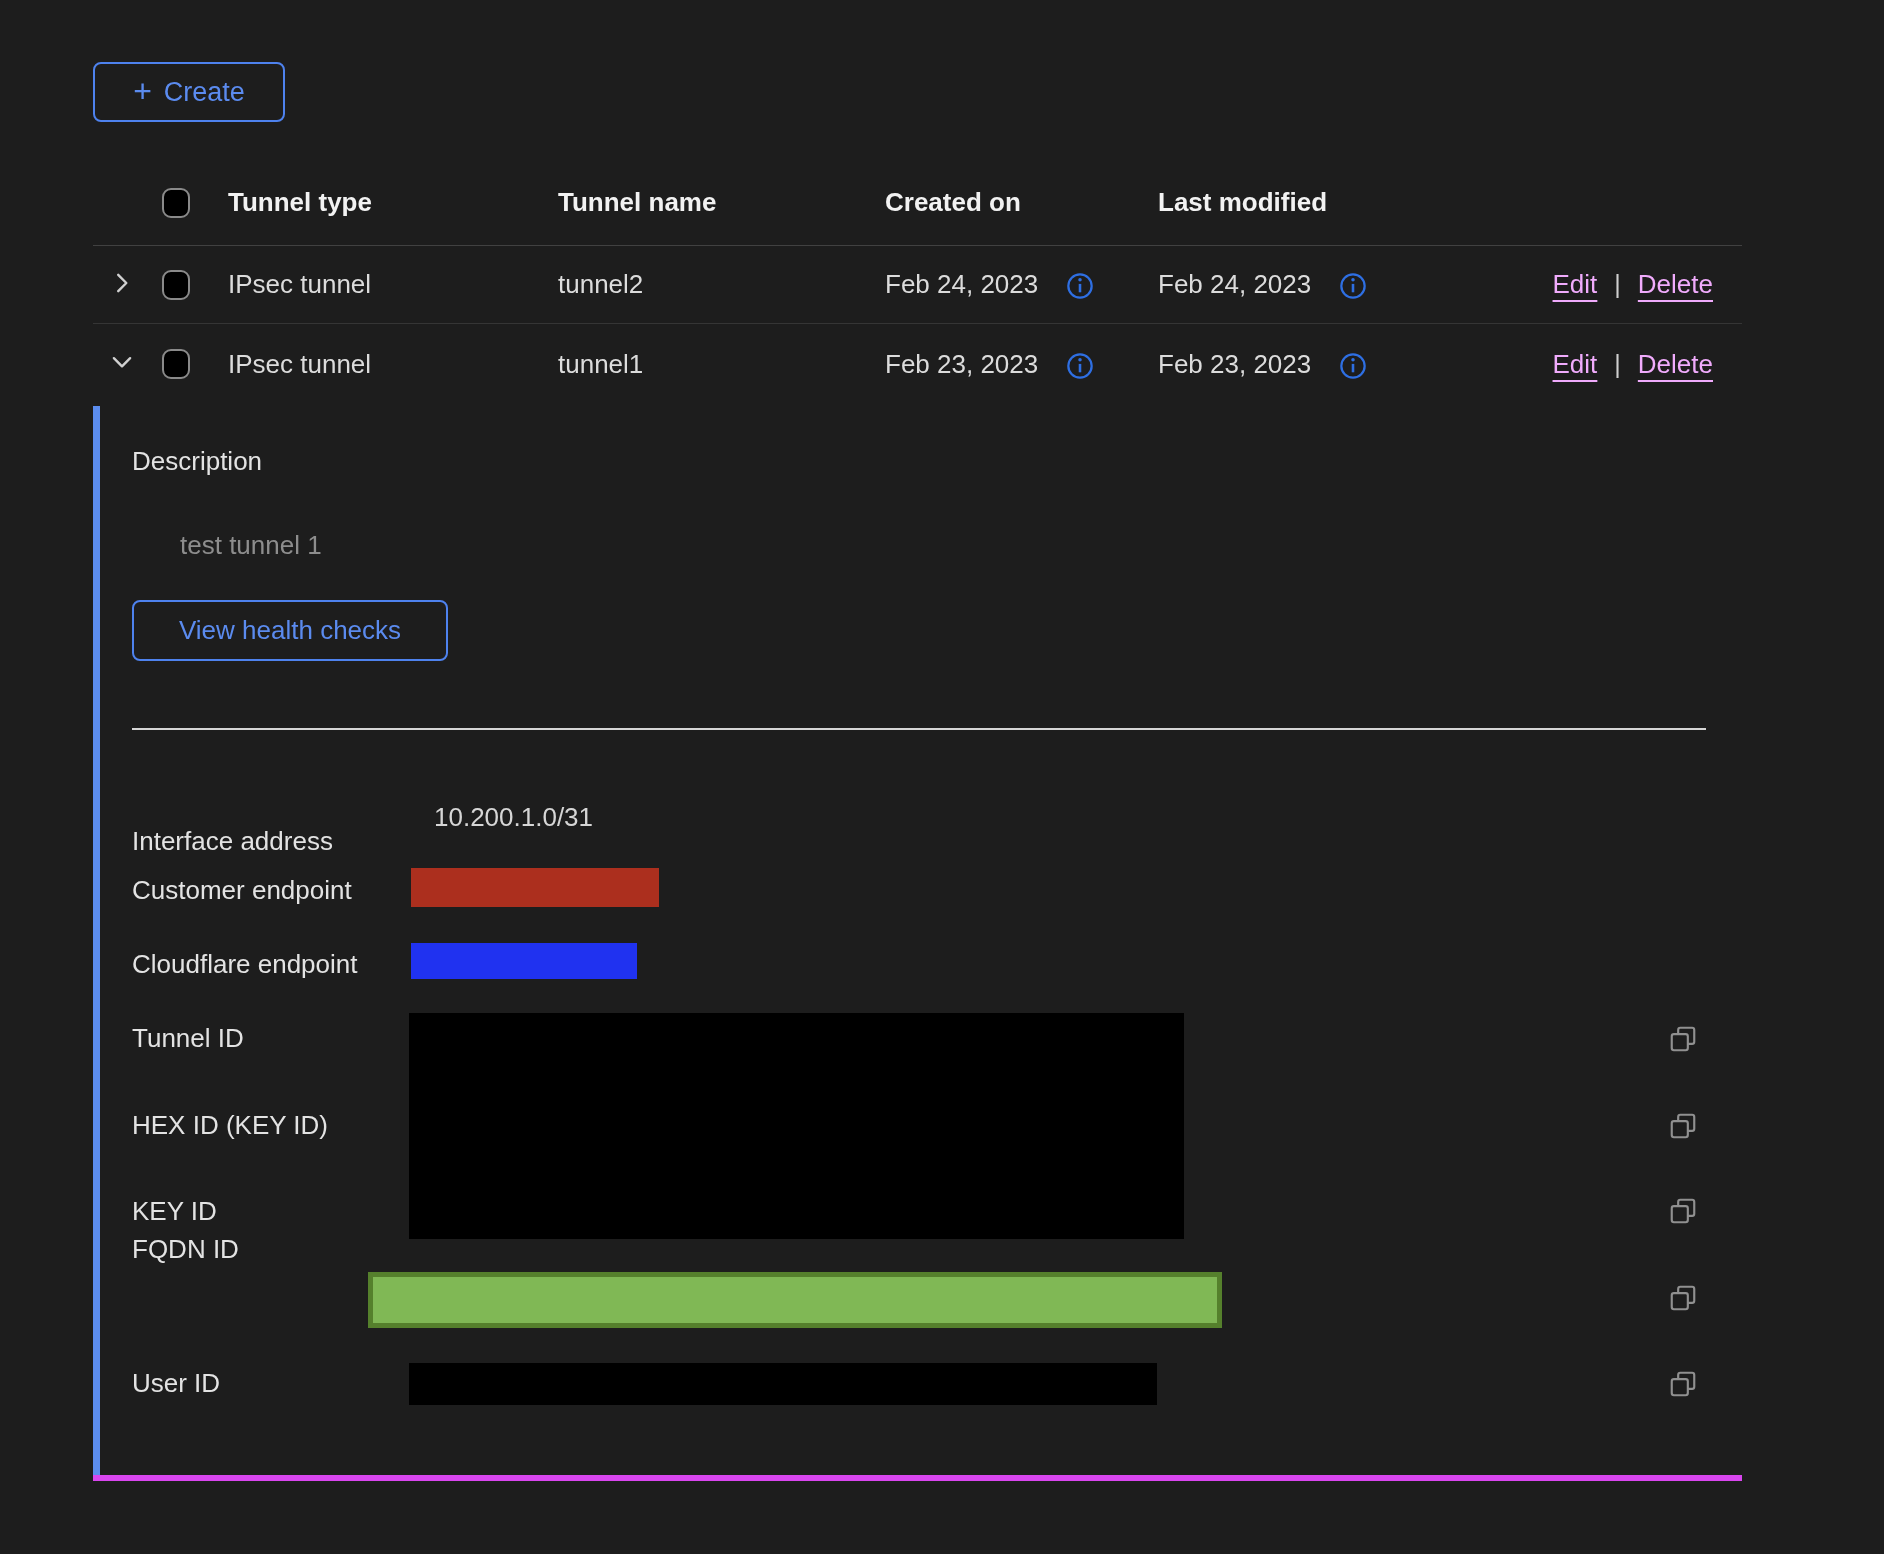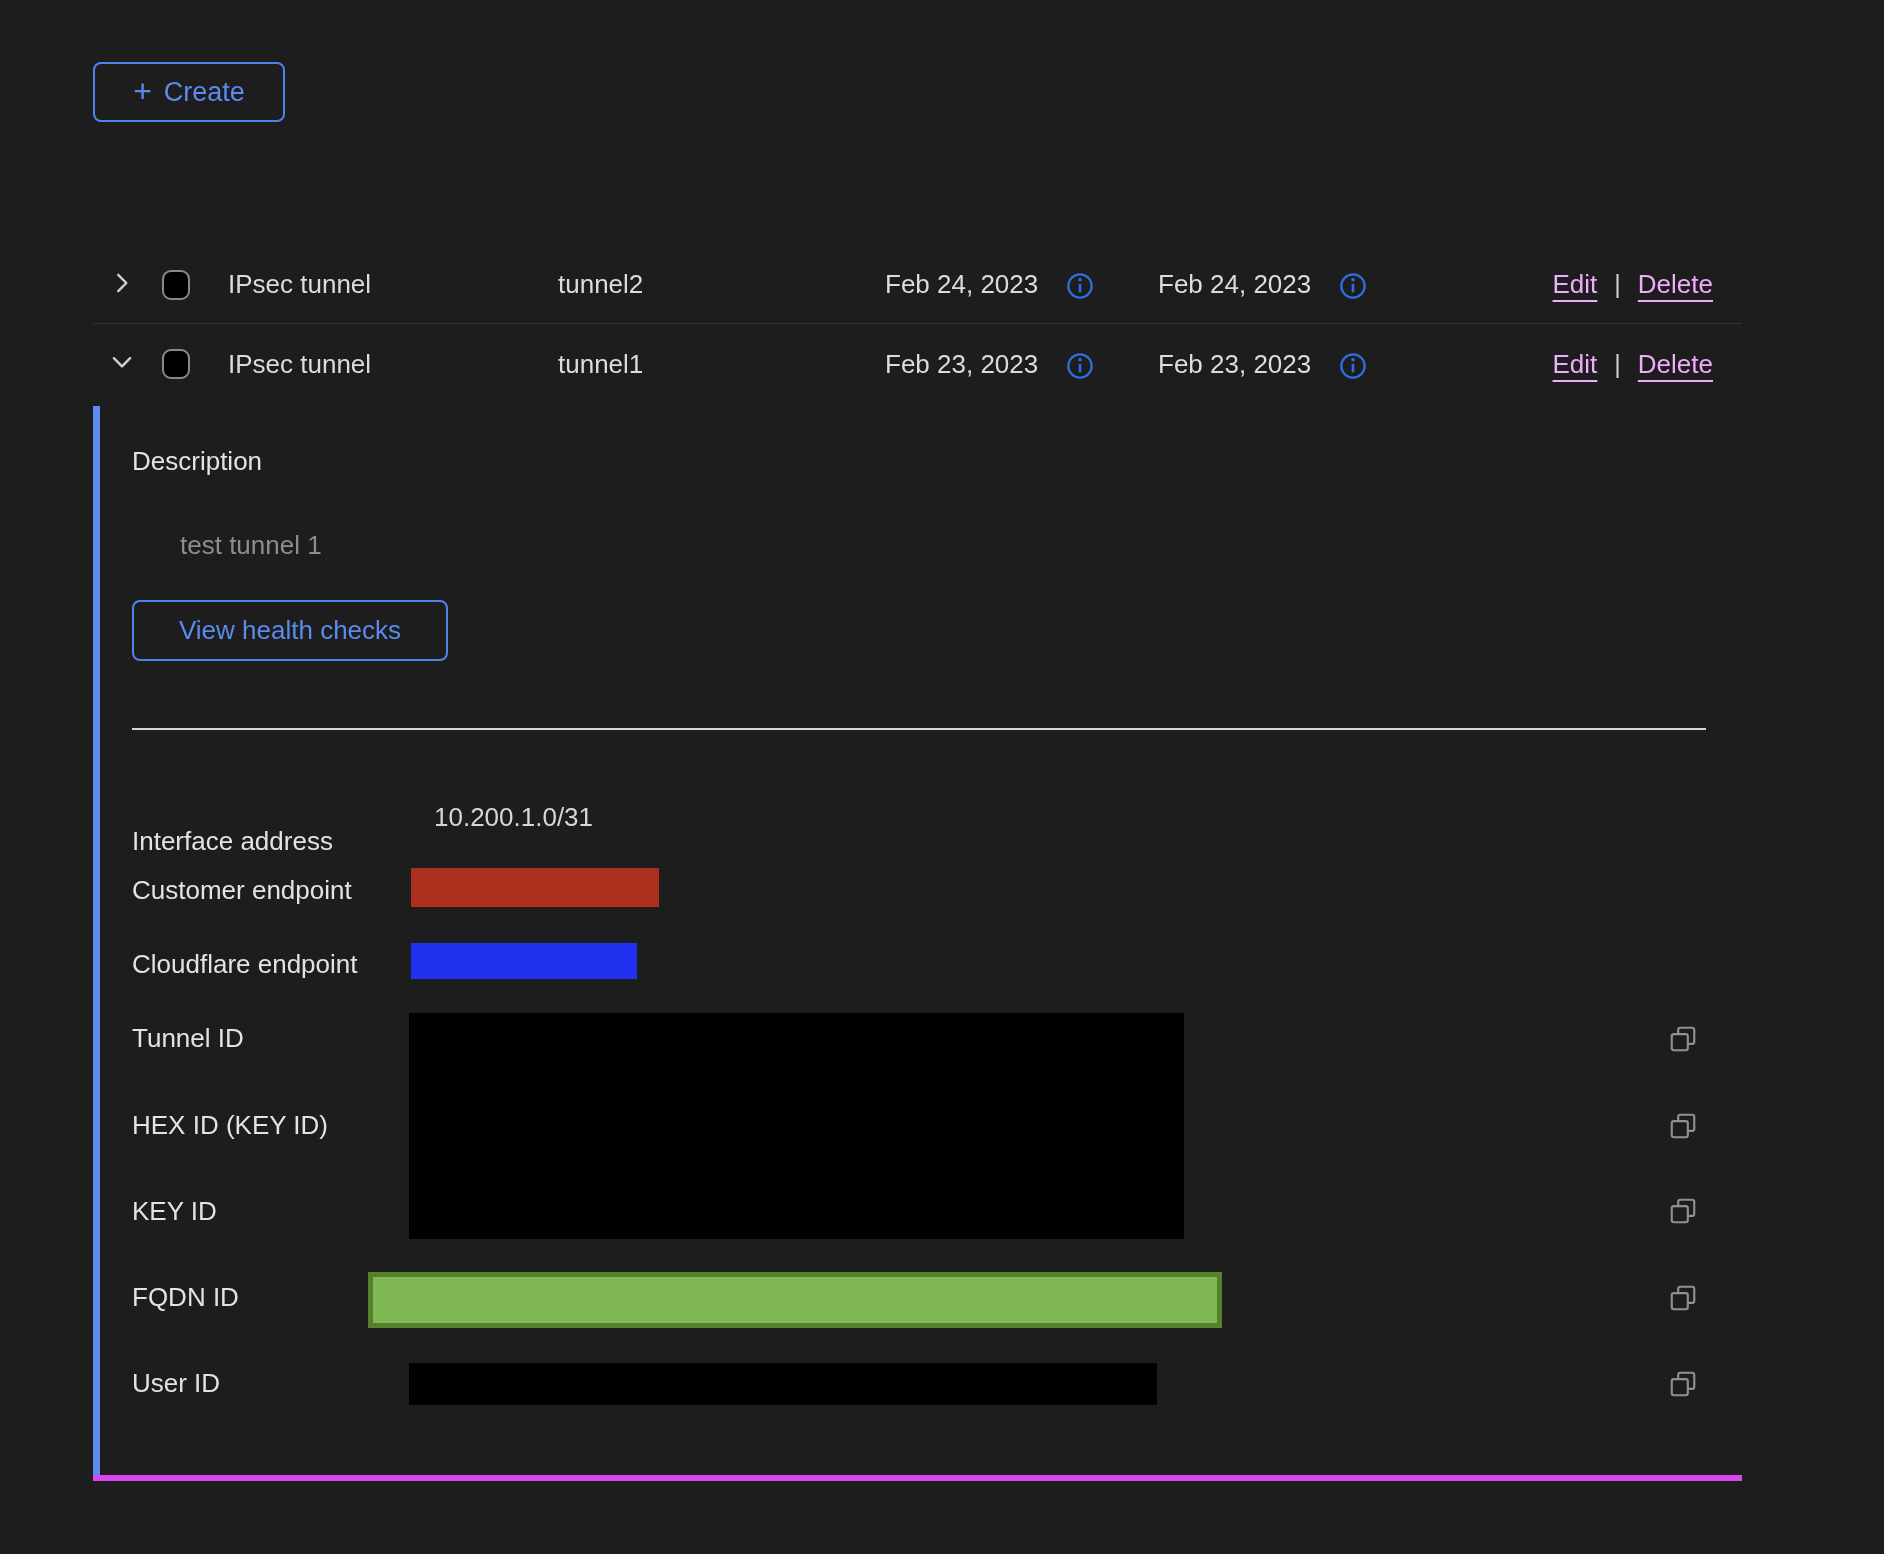--- a/index.html
+++ b/index.html
@@ -118,20 +118,31 @@
 </head>
 <body>
 
 <div class="canvas">
 
   <button class="create-btn">
     <span class="plus">+</span>
     <span>Create</span>
   </button>
 
+  <div class="tbl-row tbl-header">
+    <div></div>
+    <div>
+        <div class="cbx"></div>
+      </div>
+    <div class="th">Tunnel type</div>
+    <div class="th">Tunnel name</div>
+    <div class="th">Created on</div>
+    <div class="th">Last modified</div>
+    <div></div>
+  </div>
 
   <div class="tbl-row tbl-r1">
     <div>
       <svg class="chev" viewBox="0 0 24 24">
         <polyline points="8.5,4.5 16,12 8.5,19.5" fill="none" stroke="#d0d0d0" stroke-width="2.2" stroke-linecap="round" stroke-linejoin="round"></polyline>
       </svg>
     </div>
     <div>
         <div class="cbx"></div>
       </div>
@@ -215,21 +226,21 @@
     <div class="redact redact-blue"></div>
 
     <div class="redact redact-black-group"></div>
 
     <div class="p-abs p-label" style="left:39px; top:619px;">Tunnel ID</div>
 
     <div class="p-abs p-label" style="left:39px; top:706px;">HEX ID (KEY ID)</div>
 
     <div class="p-abs p-label" style="left:39px; top:792px;">KEY ID</div>
 
-    <div class="p-abs p-label" style="left:39px; top:878px;">FQDN ID</div>
+    <div class="p-abs p-label" style="left:39px; top:830px;">FQDN ID</div>
     <div class="redact redact-green"></div>
 
     <div class="p-abs p-label" style="left:39px; top:964px;">User ID</div>
     <div class="redact redact-black-user"></div>
 
     <svg class="copy-ic" style="top:620px;" viewBox="0 0 28 28">
       <rect x="9.5" y="3.5" width="15" height="15" rx="2" fill="none" stroke="#909090" stroke-width="2"></rect>
       <rect x="3.5" y="9.5" width="15" height="15" rx="2" fill="#1d1d1d" stroke="#909090" stroke-width="2"></rect>
     </svg>
     <svg class="copy-ic" style="top:707px;" viewBox="0 0 28 28">

